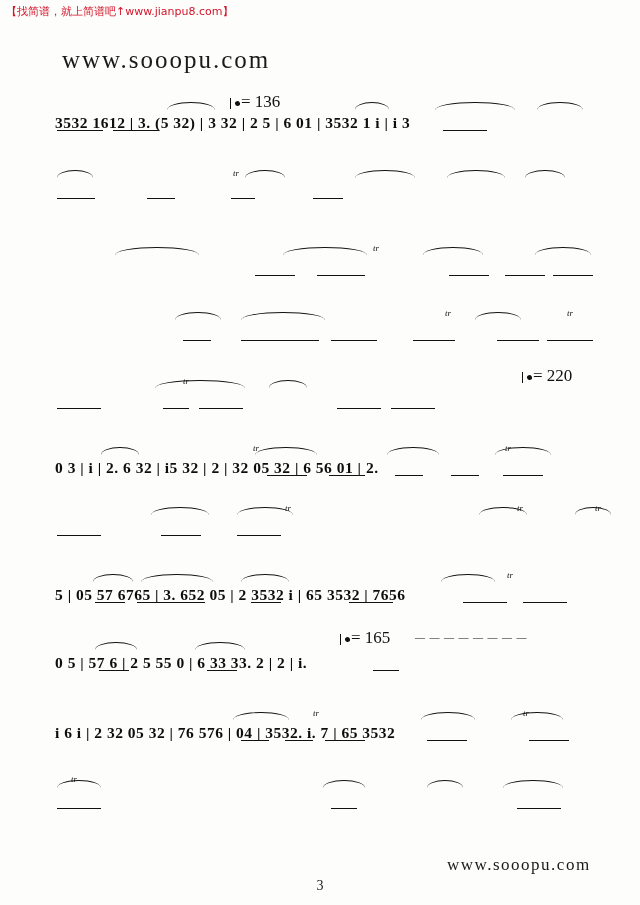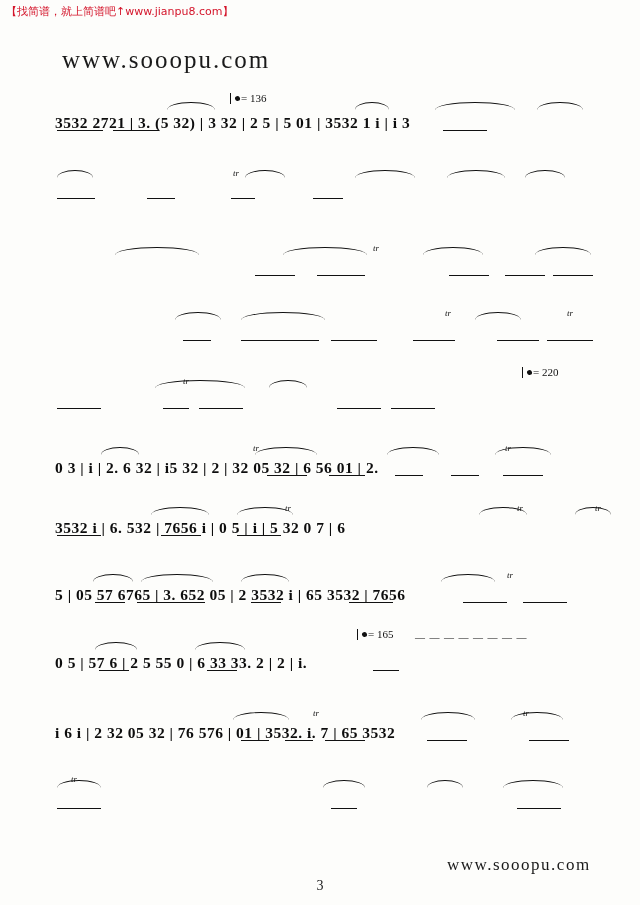--- a/index.html
+++ b/index.html
@@ -106,21 +106,21 @@
     height: 7px;
     border-left: none;
     border-right: none;
     border-bottom: none;
     top: 2px;
   }
 
   .tempo {
     position: absolute;
     font-family: "Liberation Serif", serif;
-    font-size: 11px;
+    font-size: 17px;
     color: #111;
     white-space: nowrap;
   }
   .tempo .notehead {
     display: inline-block;
     width: 5px;
     height: 5px;
     background: #111;
     border-radius: 50%;
     transform: translateY(-1px) rotate(-20deg);
@@ -157,21 +157,21 @@
 <div class="page">
 
   <div class="watermark-top">【找简谱，就上简谱吧↑www.jianpu8.com】</div>
 
   <div class="site-url-top">www.sooopu.com</div>
 
   <div class="system" style="top:100px;">
     <div class="tempo" style="left:178px; top:-8px;">
       <span class="stem"></span><span class="notehead"></span><span>= 136</span>
     </div>
-    <div class="notes-line">3532 2721 | 3. (5 32) | 3  32 | 2  5 | 5  01 | 3532 1 i | i  3</div>
+    <div class="notes-line">3532 1612 | 3. (5 32) | 3  32 | 2  5 | 6  01 | 3532 1 i | i  3</div>
     <div class="beamline" style="left:2px; width:46px;"></div>
     <div class="beamline" style="left:58px; width:46px;"></div>
     <div class="beamline" style="left:388px; width:44px;"></div>
     <div class="slur" style="left:112px; width:48px;"></div>
     <div class="slur" style="left:300px; width:34px;"></div>
     <div class="slur" style="left:380px; width:80px;"></div>
     <div class="slur" style="left:482px; width:46px;"></div>
   </div>
 
   <div class="system" style="top:168px;">
@@ -240,21 +240,20 @@
     <div class="slur" style="left:46px; width:38px;"></div>
     <div class="slur" style="left:200px; width:62px;"></div>
     <div class="slur" style="left:332px; width:52px;"></div>
     <div class="slur" style="left:440px; width:56px;"></div>
   </div>
 
   <div class="system" style="top:505px;">
     <div class="tr-mark" style="left:230px; top:-2px;">tr</div>
     <div class="tr-mark" style="left:462px; top:-2px;">tr</div>
     <div class="tr-mark" style="left:540px; top:-2px;">tr</div>
-    <div class="notes-line">3532 i | 6. 532 | 7656 i | 0 5 | i | 5 32 0 7 | 6</div>
     <div class="beamline" style="left:2px; width:44px;"></div>
     <div class="beamline" style="left:106px; width:40px;"></div>
     <div class="beamline" style="left:182px; width:44px;"></div>
     <div class="slur" style="left:96px; width:58px;"></div>
     <div class="slur" style="left:182px; width:56px;"></div>
     <div class="slur" style="left:424px; width:48px;"></div>
     <div class="slur" style="left:520px; width:36px;"></div>
   </div>
 
   <div class="system" style="top:572px;">
@@ -266,36 +265,36 @@
     <div class="beamline" style="left:294px; width:44px;"></div>
     <div class="beamline" style="left:408px; width:44px;"></div>
     <div class="beamline" style="left:468px; width:44px;"></div>
     <div class="slur" style="left:38px; width:40px;"></div>
     <div class="slur" style="left:86px; width:72px;"></div>
     <div class="slur" style="left:186px; width:48px;"></div>
     <div class="slur" style="left:386px; width:54px;"></div>
   </div>
 
   <div class="system" style="top:640px;">
-    <div class="tempo" style="left:305px; top:-12px;">
+    <div class="tempo" style="left:288px; top:-12px;">
       <span class="stem"></span><span class="notehead"></span><span>= 165</span>
     </div>
     <div class="dashes" style="left:360px; top:-8px;">— — — — — — — —</div>
     <div class="notes-line">0 5 | 57 6 | 2 5 55 0 | 6 33 33. 2 | 2 | i.</div>
     <div class="beamline" style="left:44px; width:30px;"></div>
     <div class="beamline" style="left:152px; width:30px;"></div>
     <div class="beamline" style="left:318px; width:26px;"></div>
     <div class="slur" style="left:40px; width:42px;"></div>
     <div class="slur" style="left:140px; width:50px;"></div>
   </div>
 
   <div class="system" style="top:710px;">
     <div class="tr-mark" style="left:258px; top:-2px;">tr</div>
     <div class="tr-mark" style="left:468px; top:-2px;">tr</div>
-    <div class="notes-line">i 6 i | 2 32 05 32 | 76 576 | 01 | 3532. i. 7 | 65 3532</div>
+    <div class="notes-line">i 6 i | 2 32 05 32 | 76 576 | 04 | 3532. i. 7 | 65 3532</div>
     <div class="beamline" style="left:186px; width:28px;"></div>
     <div class="beamline" style="left:230px; width:28px;"></div>
     <div class="beamline" style="left:270px; width:40px;"></div>
     <div class="beamline" style="left:372px; width:40px;"></div>
     <div class="beamline" style="left:474px; width:40px;"></div>
     <div class="slur" style="left:178px; width:56px;"></div>
     <div class="slur" style="left:366px; width:54px;"></div>
     <div class="slur" style="left:456px; width:52px;"></div>
   </div>
 

